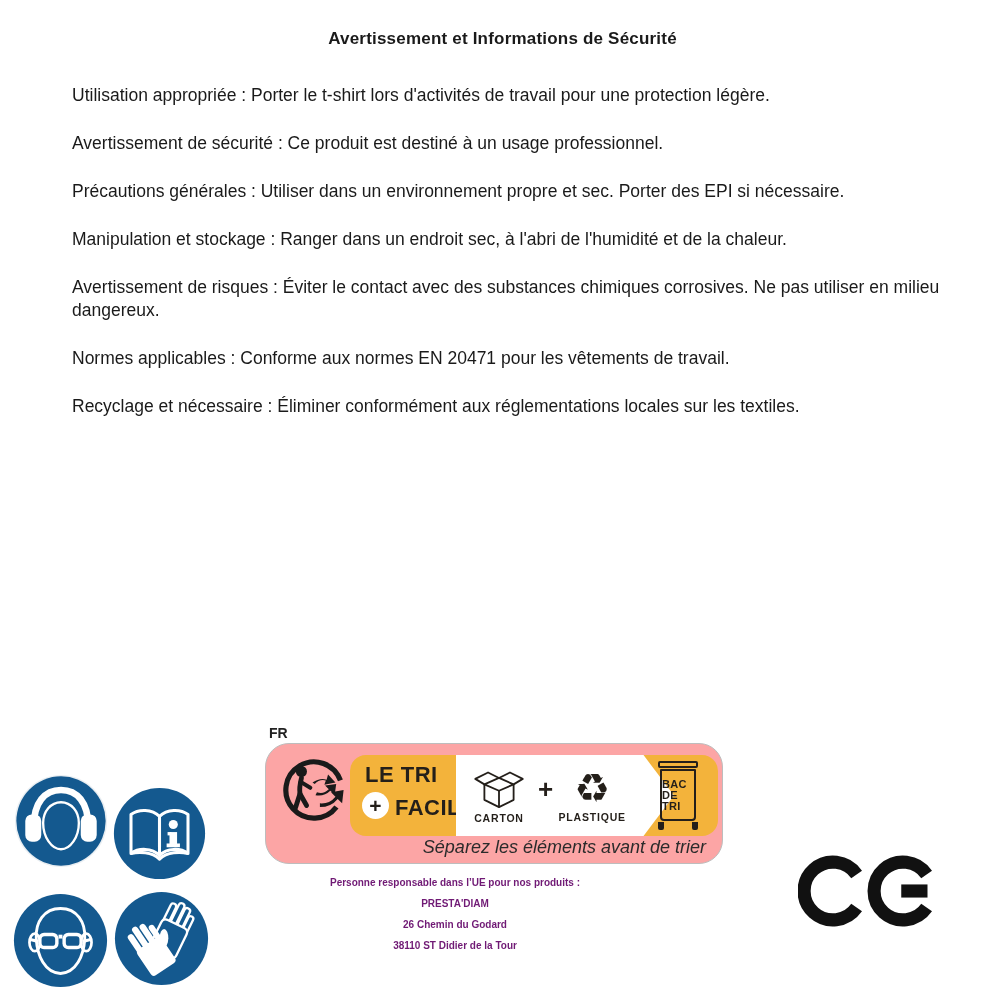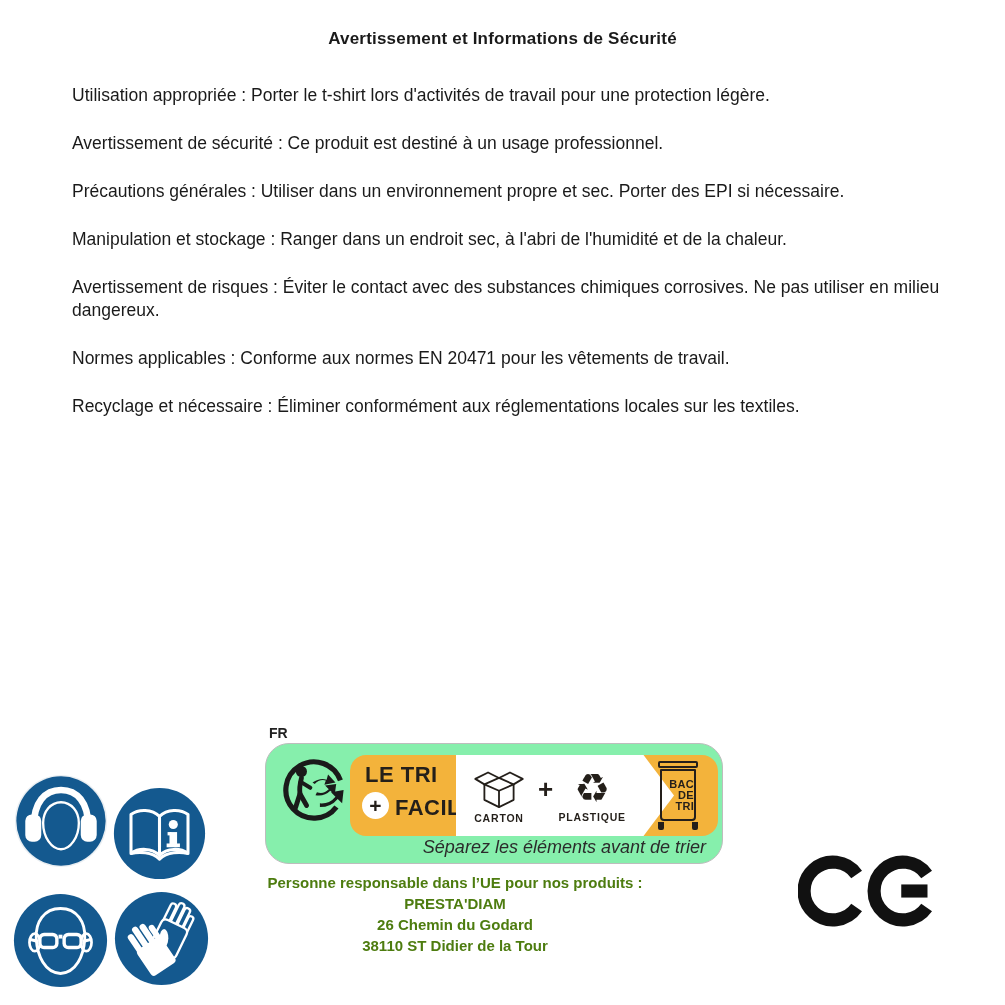--- a/index.html
+++ b/index.html
@@ -13,21 +13,21 @@
     position:absolute;top:29px;left:0;width:100%;text-align:center;
     font-size:17px;font-weight:bold;letter-spacing:.2px;
   }
   
   .body-text{position:absolute;left:72px;top:84px;width:900px;}
   .body-text p{margin:0 0 25px 0;font-size:17.5px;line-height:23px;}
   
   .recy-wrap{position:absolute;left:265px;top:725px;width:462px;}
   .fr-label{font-size:14px;font-weight:bold;color:#222;margin:0 0 2px 4px;}
   .recy-box{
-    position:relative;width:458px;height:121px;background:#86efac;
+    position:relative;width:458px;height:121px;background:#fca5a5;
     border:1.5px solid #bdbdbd;border-radius:24px;box-sizing:border-box;
   }
   .triman{position:absolute;left:11px;top:9px;width:74px;height:74px;}
   .tri-band{
     position:absolute;left:84px;top:11px;width:368px;height:81px;
     background:#F3B33B;border-radius:16px;
   }
   .tri-left{position:absolute;left:0;top:0;width:106px;height:81px;}
   .tri-line1{position:absolute;left:15px;top:7px;font-size:22px;font-weight:bold;color:#241F1A;letter-spacing:.5px;}
   .plus-circle{
@@ -43,35 +43,35 @@
   }
   .mat-col{display:flex;flex-direction:column;align-items:center;width:62px;}
   .mat-label{font-size:10.5px;font-weight:bold;color:#241F1A;letter-spacing:.8px;margin-top:3px;}
   .mat-plus{font-size:26px;font-weight:bold;color:#241F1A;margin:0 1px 14px 1px;line-height:1;}
   .recycle-glyph{font-size:40px;line-height:40px;color:#241F1A;height:40px;}
   
   .bin{position:absolute;right:17px;top:6px;width:46px;height:69px;}
   .bin-lid{width:40px;height:7px;border:2.5px solid #241F1A;border-radius:2px;margin:0 auto 1px auto;box-sizing:border-box;background:#F3B33B;}
   .bin-body{
     width:36px;height:52px;margin:0 auto;border:2.5px solid #241F1A;border-radius:1px 1px 4px 4px;
-    box-sizing:border-box;display:flex;flex-direction:column;align-items:flex-end;justify-content:center;
+    box-sizing:border-box;display:flex;flex-direction:column;align-items:flex-start;justify-content:center;
   }
   .bin-line{font-size:11px;line-height:11px;font-weight:bold;color:#241F1A;letter-spacing:.3px;}
   .bin-wheel{position:absolute;bottom:0;width:6px;height:8px;background:#241F1A;border-radius:0 0 2px 2px;}
   .bin-wheel.l{left:3px;} .bin-wheel.r{right:3px;}
   .recy-caption{
     position:absolute;right:16px;bottom:5px;font-size:18px;font-style:italic;
     color:#2b2b2b;font-weight:500;
   }
   
   .ppe{position:absolute;}
   
   .contact{
     position:absolute;left:205px;top:872px;width:500px;text-align:center;
-    font-size:15px;font-weight:bold;line-height:21px;color:#4d7c0f;
+    font-size:10px;font-weight:bold;line-height:21px;color:#701a75;
   }
   
   .ce{position:absolute;left:798px;top:843px;width:140px;height:96px;}
 </style>
 </head>
 <body>
 
 <div class="doc-title">Avertissement et Informations de Sécurité</div>
 
 <div class="body-text">

